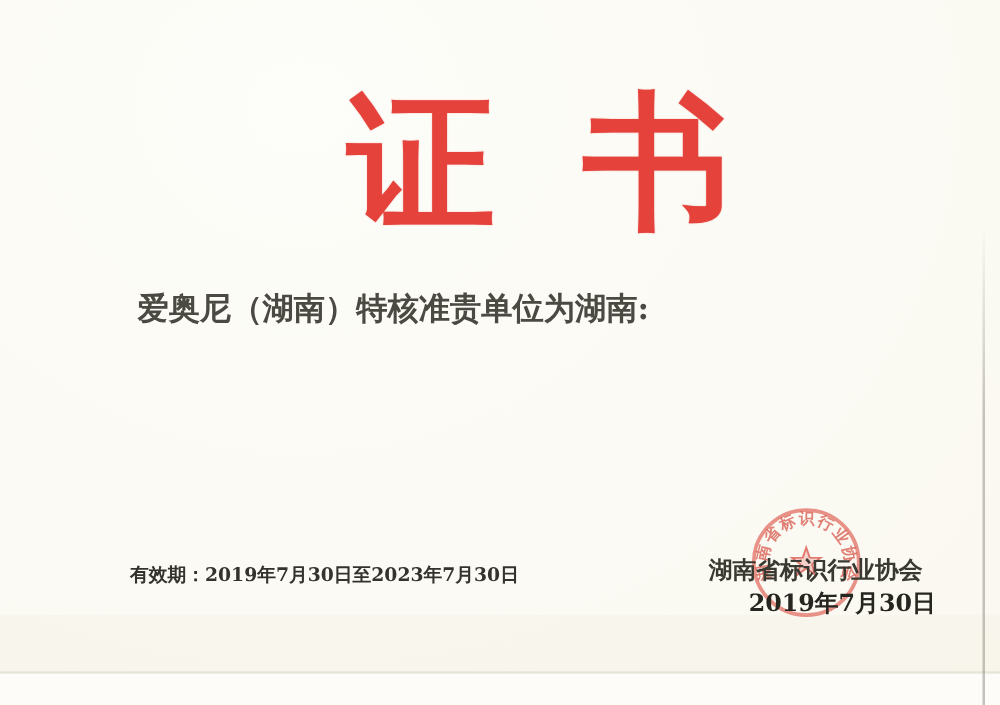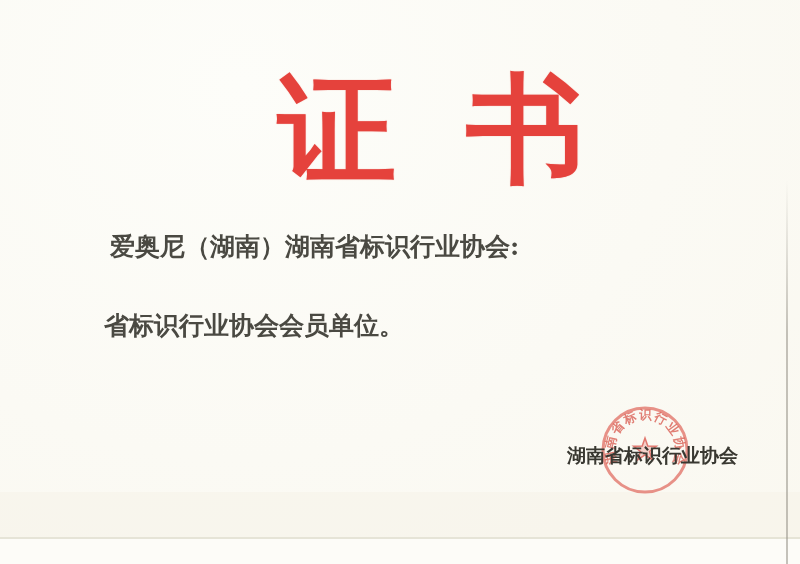--- a/index.html
+++ b/index.html
@@ -61,28 +61,29 @@
   <div class="bottom-band"></div>
   <div class="bottom-line"></div>
   <div class="below-band"></div>
   <div class="edge-line-right"></div>
 
   <div class="title">
     <span>证</span>
     <span>书</span>
   </div>
 
-  <div class="bodytext recipient">爱奥尼（湖南）湖南省标识行业协会:</div>
-  <div class="bodytext line3">省标识行业协会会员单位。</div>
+  <div class="bodytext recipient">爱奥尼（湖南）特核准贵单位为湖南:</div>
 
+  <div class="validity">有效期：2019年7月30日至2023年7月30日</div>
 
   <svg class="seal" width="92" height="92" viewBox="0 0 92 92" xmlns="http://www.w3.org/2000/svg">
     <circle cx="46" cy="46" r="42" fill="none" stroke="#dc544a" stroke-width="3" opacity="0.72"></circle>
     <path id="sealArc" d="M 17.9 59.1 A 31 31 0 1 1 74.1 59.1" fill="none"></path>
     <text font-size="12.5" font-weight="bold" fill="#d8564b" opacity="0.85" letter-spacing="1.5" font-family="DejaVu Serif, Liberation Serif, serif">
       <textPath href="#sealArc">湖南省标识行业协会</textPath>
     </text>
     <path d="M46,34 L48.8,42.1 L57.4,42.3 L50.6,47.5 L53.1,55.7 L46,50.8 L38.9,55.7 L41.4,47.5 L34.6,42.3 L43.2,42.1 Z" fill="rgba(224,96,86,0.30)" stroke="rgba(217,79,69,0.85)" stroke-width="1.5"></path>
   </svg>
 
   <div class="issuer">湖南省标识行业协会</div>
+  <div class="issue-date">2019年7月30日</div>
 
 </div>
 
 </body></html>

